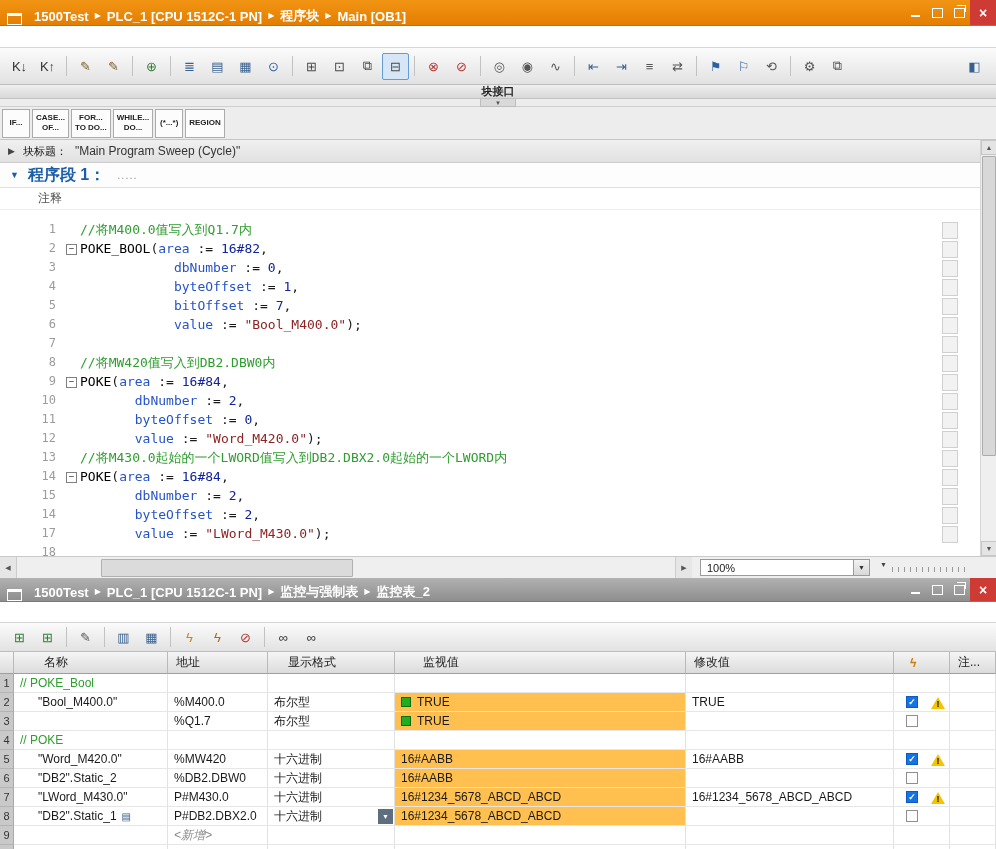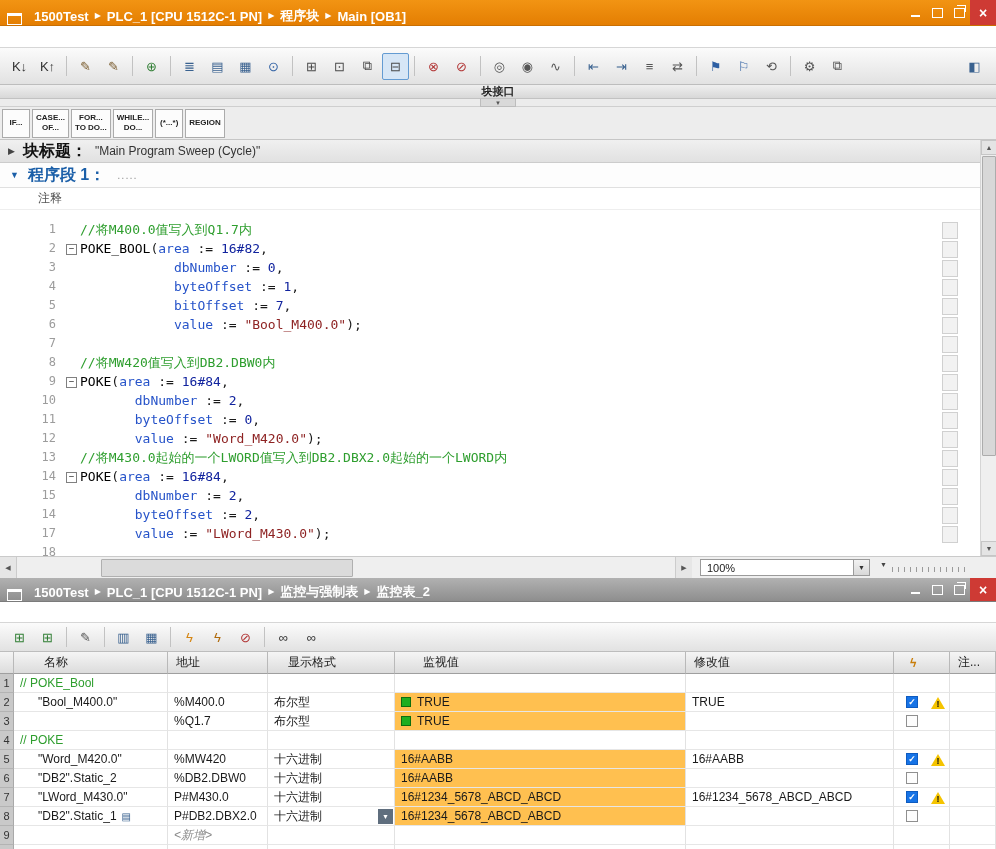--- a/index.html
+++ b/index.html
@@ -47,21 +47,21 @@
   .snippets{height:33px;background:#EDEDED;border-bottom:1px solid #C6C6C6;display:flex;
       align-items:center;padding-left:2px;gap:2px;box-sizing:border-box;}
   .snippet{height:29px;min-width:28px;padding:1px 3px;background:#FCFCFC;border:1px solid #ABABAB;
       font-size:8px;line-height:1.2;text-align:center;white-space:pre-line;color:#222;font-weight:bold;
       display:flex;align-items:center;justify-content:center;box-sizing:border-box;}
 
   
   .block-title-row{height:23px;background:linear-gradient(180deg,#F0F0F0,#E1E1E1);
       border-bottom:1px solid #CCC;display:flex;align-items:center;padding-left:8px;gap:8px;box-sizing:border-box;}
   .bt-arrow{font-size:9px;color:#444;}
-  .bt-label{font-size:16px;font-weight:bold;color:#111;}
+  .bt-label{font-size:11px;font-weight:normal;color:#111;}
   .bt-val{font-size:12px;color:#333;}
   .network-row{height:25px;background:#FDFDFD;border-bottom:1px solid #E0E0E0;display:flex;
       align-items:center;padding-left:10px;box-sizing:border-box;}
   .net-arrow{font-size:9px;color:#1B5FA8;margin-right:9px;}
   .net-label{color:#1B5FA8;font-size:16px;font-weight:bold;}
   .net-dots{color:#999;font-size:11px;margin-left:12px;letter-spacing:1px;}
   .comment-row{height:22px;background:#fff;border-bottom:1px solid #EEE;display:flex;
       align-items:center;padding-left:38px;color:#555;box-sizing:border-box;}
 
   

